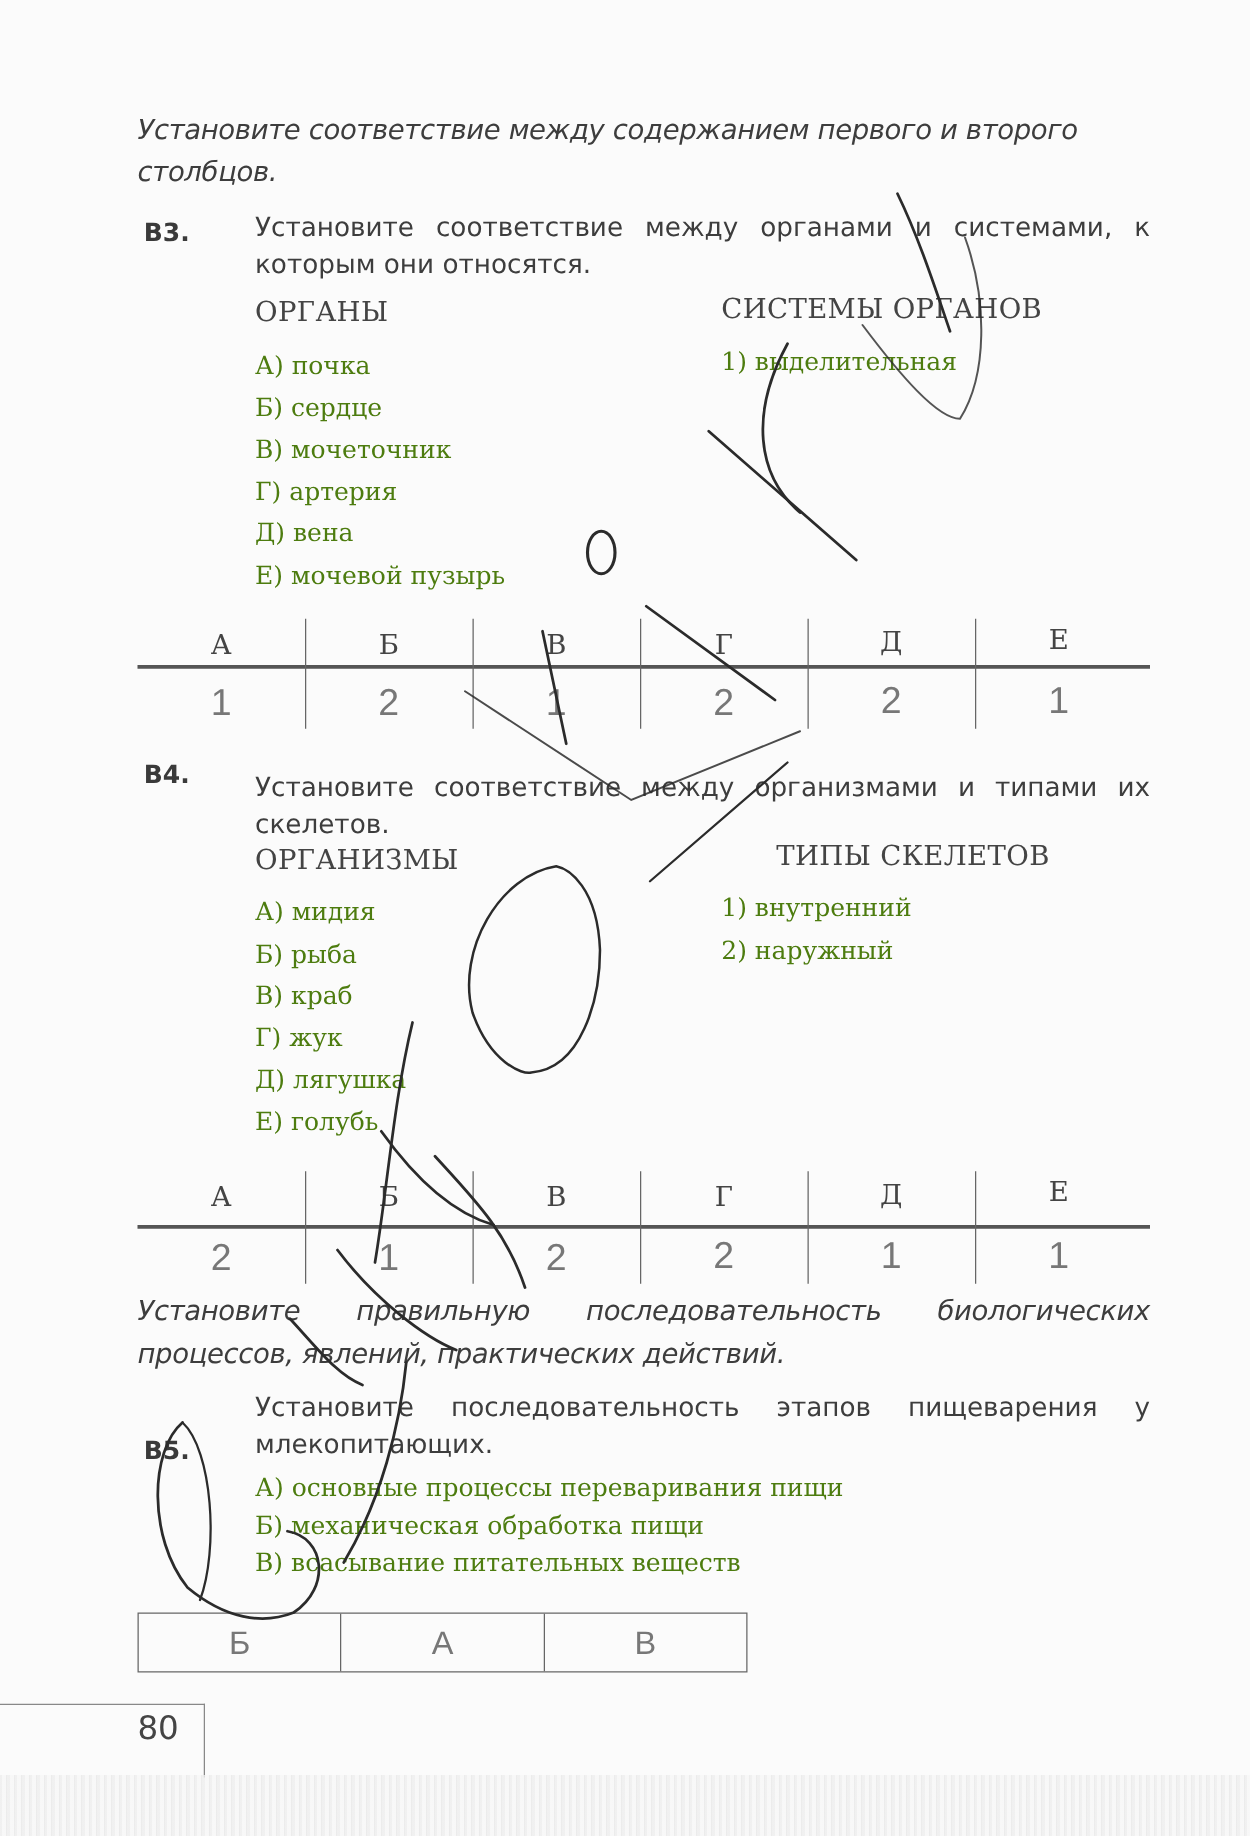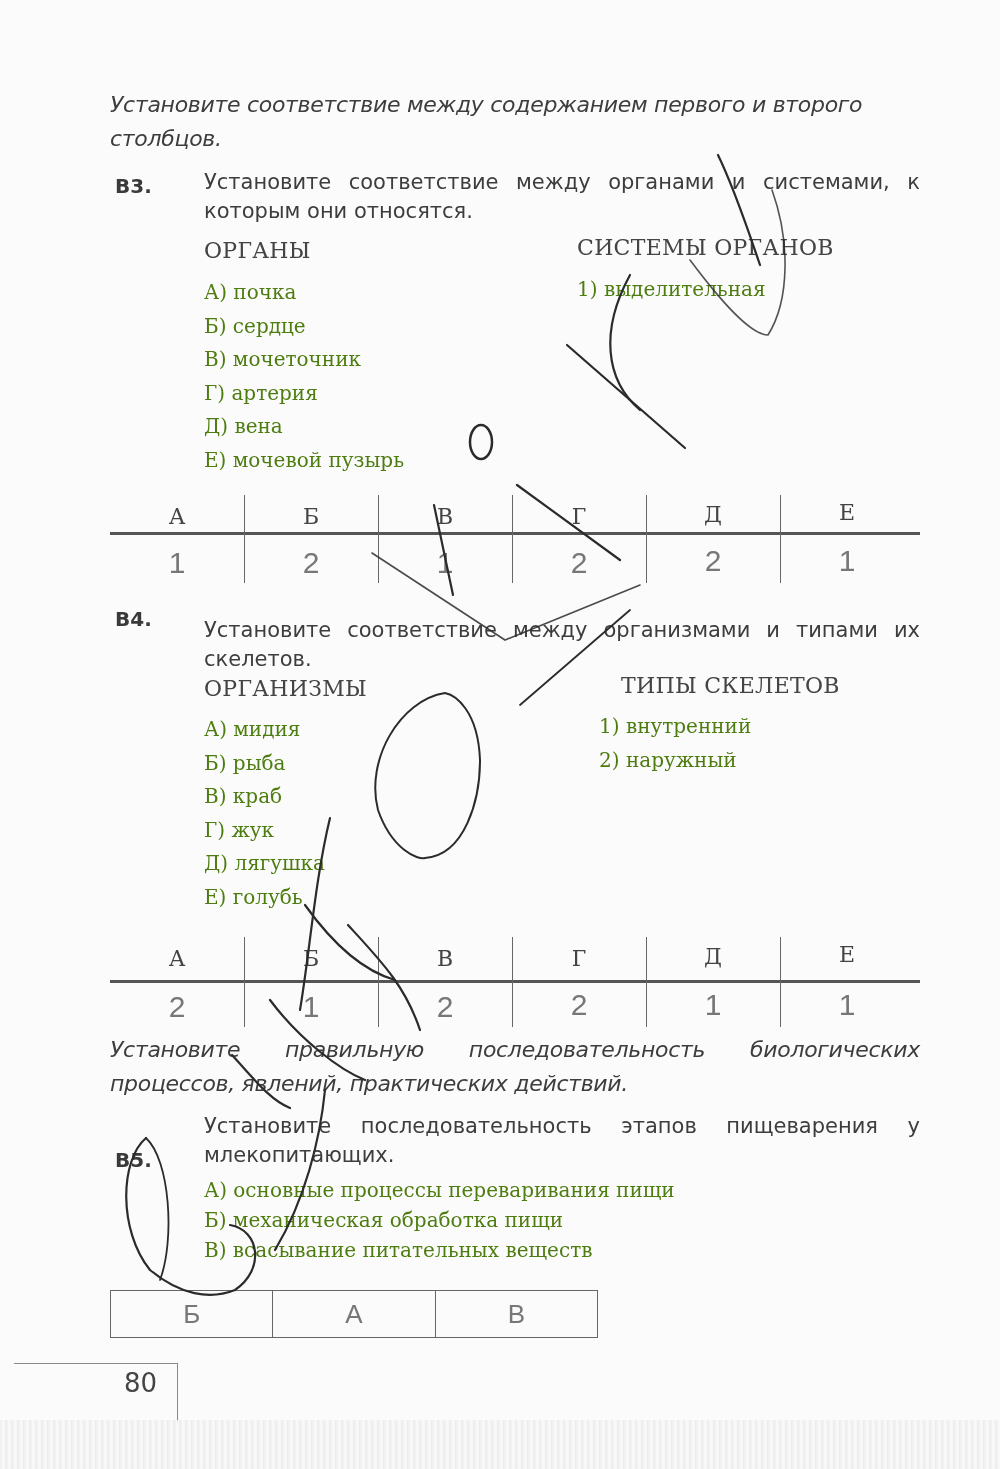--- a/index.html
+++ b/index.html
@@ -23,21 +23,21 @@
     .ans-table { position:absolute; left:110px; width:810px; }
     .ans-table .hline { position:absolute; left:0; right:0; height:3px; background:#555; }
     .ans-table .vline { position:absolute; width:1px; background:#666; }
     .ans-table .hcell, .ans-table .vcell { position:absolute; width:134px; text-align:center; }
     .hcell { font-family:"DejaVu Serif", serif; font-size:22px; color:#444; }
     .vcell { font-family:"Liberation Sans", sans-serif; font-size:30px; color:#777; font-weight:300; }
     .seq-table { position:absolute; left:110px; top:1290px; width:486px; height:46px; border:1px solid #666; display:flex; }
     .seq-cell { flex:1; border-right:1px solid #666; text-align:center; line-height:46px;
       font-family:"Liberation Sans", sans-serif; font-size:26px; color:#777; }
     .seq-cell:last-child { border-right:none; }
-    .page-box { position:absolute; left:14px; top:1363px; width:163px; height:58px; border-top:1px solid #888; border-right:1px solid #888; }
+    .page-box { position:absolute; left:0; top:1363px; width:163px; height:58px; border-top:1px solid #888; border-right:1px solid #888; }
     .page-num { position:absolute; right:20px; top:4px; font-family:"DejaVu Sans", sans-serif; font-size:26px; color:#444; }
     .noise { position:absolute; left:0; right:0; top:1420px; height:49px;
       background:repeating-linear-gradient(90deg,#eee 0 2px,#f7f7f7 2px 5px,#e8e8e8 5px 6px); opacity:.8; }
     svg.scribble { position:absolute; left:0; top:0; width:1000px; height:1469px; pointer-events:none; }
   </style>
 </head>
 <body>
 
 <div class="abs section-intro" style="left:110px; top:88px; width:815px;">Установите соответствие между содержанием первого и второго столбцов.</div>
 
@@ -87,21 +87,21 @@
 <div class="abs col-head" style="left:577px; top:673px;margin-left:44px;">ТИПЫ СКЕЛЕТОВ</div>
 
 <div class="abs" style="left:204px; top:713px;">
   <div class="item">А) мидия</div>
   <div class="item">Б) рыба</div>
   <div class="item">В) краб</div>
   <div class="item">Г) жук</div>
   <div class="item">Д) лягушка</div>
   <div class="item">Е) голубь</div>
 </div>
-<div class="abs" style="left:577px; top:710px;margin-left:22px;">
+<div class="abs" style="left:577px; top:710px;">
   <div class="item">1) внутренний</div>
   <div class="item">2) наружный</div>
 </div>
 
 <div class="ans-table" style="top:932px; height:95px;">
   <div class="hline" style="top:48px;"></div>
   <div class="vline" style="left:134px; top:5px; height:90px;"></div>
   <div class="vline" style="left:268px; top:5px; height:90px;"></div>
   <div class="vline" style="left:402px; top:5px; height:90px;"></div>
   <div class="vline" style="left:536px; top:5px; height:90px;"></div>

